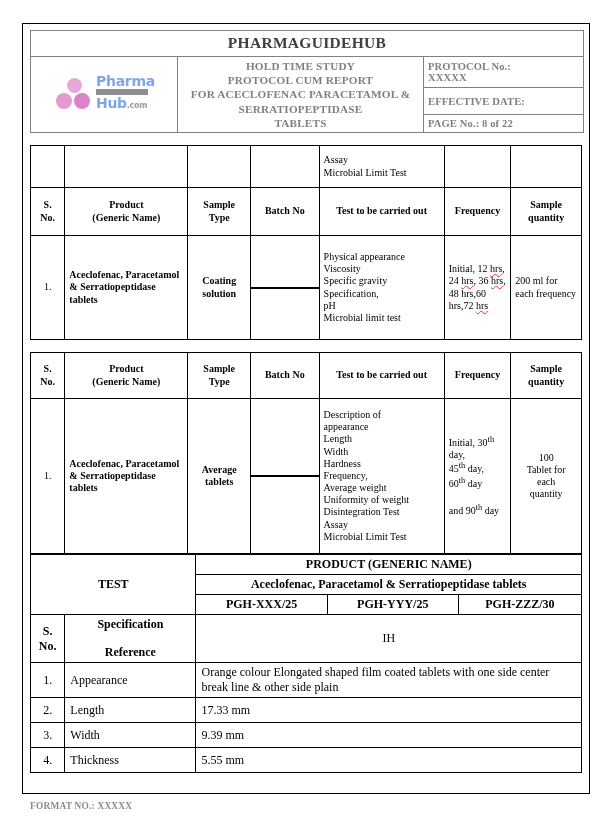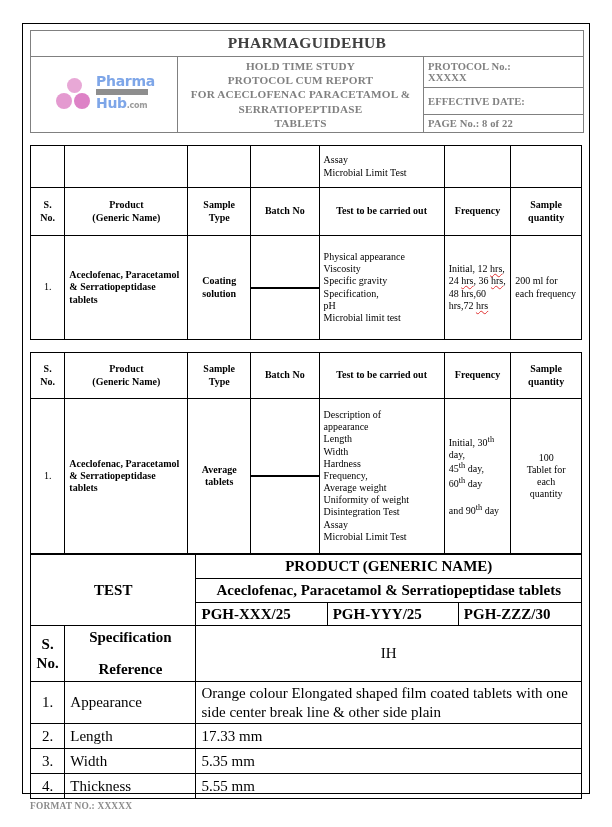--- a/index.html
+++ b/index.html
@@ -154,27 +154,27 @@
   .sec-head {
     margin: 13px 0 5px 0;
     font-weight: bold;
     font-size: 11.4px;
     letter-spacing: 0.2px;
   }
   .sec-head .num { display: inline-block; width: 40px; }
 
   table.acc td {
     border: 1px solid #000;
-    font-size: 15px;
+    font-size: 12px;
     padding: 2px 5px;
     vertical-align: middle;
     line-height: 1.25;
   }
   td.accb { font-weight: bold; text-align: center; font-size: 11px; }
-  td.accb-l { font-weight: bold; text-align: left; font-size: 10.6px; }
+  td.accb-l { font-weight: bold; text-align: center; font-size: 10.6px; }
 
   
   #footer {
     position: absolute;
     left: 30px; top: 801px;
     font-size: 9.4px;
     color: #8a8a8a;
     font-weight: bold;
     letter-spacing: 0.2px;
   }
@@ -426,21 +426,21 @@
       <td colspan="3">Orange colour Elongated shaped film coated tablets with one side center break line &amp; other side plain</td>
     </tr>
     <tr>
       <td class="ctr" style="text-align:center;height:25px">2.</td>
       <td>Length</td>
       <td colspan="3">17.33 mm</td>
     </tr>
     <tr>
       <td class="ctr" style="text-align:center;height:25px">3.</td>
       <td>Width</td>
-      <td colspan="3">5.35 mm</td>
+      <td colspan="3">9.39 mm</td>
     </tr>
     <tr>
       <td class="ctr" style="text-align:center;height:25px">4.</td>
       <td>Thickness</td>
       <td colspan="3">5.55 mm</td>
     </tr>
   </tbody>
       </table>
 
  </div>

